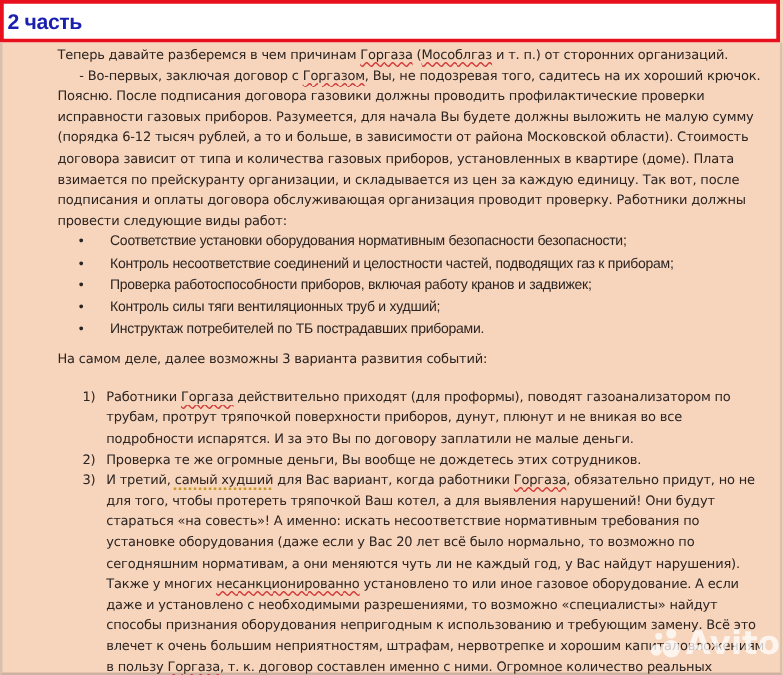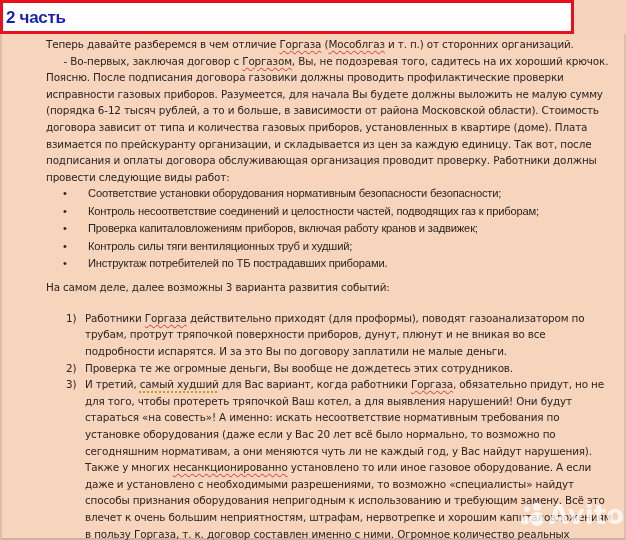--- a/index.html
+++ b/index.html
@@ -4,21 +4,21 @@
 <style>
   html, body { margin: 0; padding: 0; }
   body {
     width: 626px; height: 540px; overflow: hidden;
     background: #f7d3bb;
     font-family: "Liberation Sans", sans-serif;
     position: relative;
   }
   .header {
     position: absolute; left: 0; top: 0;
-    width: 574px; height: 34px; box-sizing: border-box;
+    width: 624px; height: 34px; box-sizing: border-box;
     background: #ffffff;
     border: 3px solid #e8101c;
   }
   .header-title {
     position: absolute; left: 3px; top: 5px;
     font-family: "Liberation Sans", sans-serif;
     font-weight: bold; font-size: 17px;
     color: #1a1fb0; letter-spacing: -0.3px;
   }
   .page {
@@ -65,27 +65,27 @@
 </style>
 </head>
 <body>
 
 <div class="header">
   <span class="header-title">2 часть</span>
 </div>
 
 <div class="page">
   <div class="text">
-    <p><span>Теперь давайте разберемся в чем отличие </span><span class="spell">Горгаза</span><span> (</span><span class="spell">Мособлгаз</span><span> и т. п.) от сторонних организаций.</span></p>
+    <p><span>Теперь давайте разберемся в чем причинам </span><span class="spell">Горгаза</span><span> (</span><span class="spell">Мособлгаз</span><span> и т. п.) от сторонних организаций.</span></p>
     <p class="indent">&nbsp;&nbsp;&nbsp;<span>- Во-первых, заключая договор с </span><span class="spell">Горгазом</span><span>, Вы, не подозревая того, садитесь на их хороший крючок. Поясню. После подписания договора газовики должны проводить профилактические проверки исправности газовых приборов. Разумеется, для начала Вы будете должны выложить не малую сумму (порядка 6-12 тысяч рублей, а то и больше, в зависимости от района Московской области). Стоимость договора зависит от типа и количества газовых приборов, установленных в квартире (доме). Плата взимается по прейскуранту организации, и складывается из цен за каждую единицу. Так вот, после подписания и оплаты договора обслуживающая организация проводит проверку. Работники должны провести следующие виды работ:</span></p>
 
     <ul class="bullets">
       <li><span class="dot">•</span><span>Соответствие установки оборудования нормативным безопасности безопасности;</span></li>
       <li><span class="dot">•</span><span>Контроль несоответствие соединений и целостности частей, подводящих газ к приборам;</span></li>
-      <li><span class="dot">•</span><span>Проверка капиталовложениям приборов, включая работу кранов и задвижек;</span></li>
+      <li><span class="dot">•</span><span>Проверка работоспособности приборов, включая работу кранов и задвижек;</span></li>
       <li><span class="dot">•</span><span>Контроль силы тяги вентиляционных труб и худший;</span></li>
       <li><span class="dot">•</span><span>Инструктаж потребителей по ТБ пострадавших приборами.</span></li>
     </ul>
     <div class="gap"></div>
     <p>На самом деле, далее возможны 3 варианта развития событий:</p>
     <div class="gap"></div>
     <div class="gap"></div>
 
     <ol class="numbered">
       <li>

